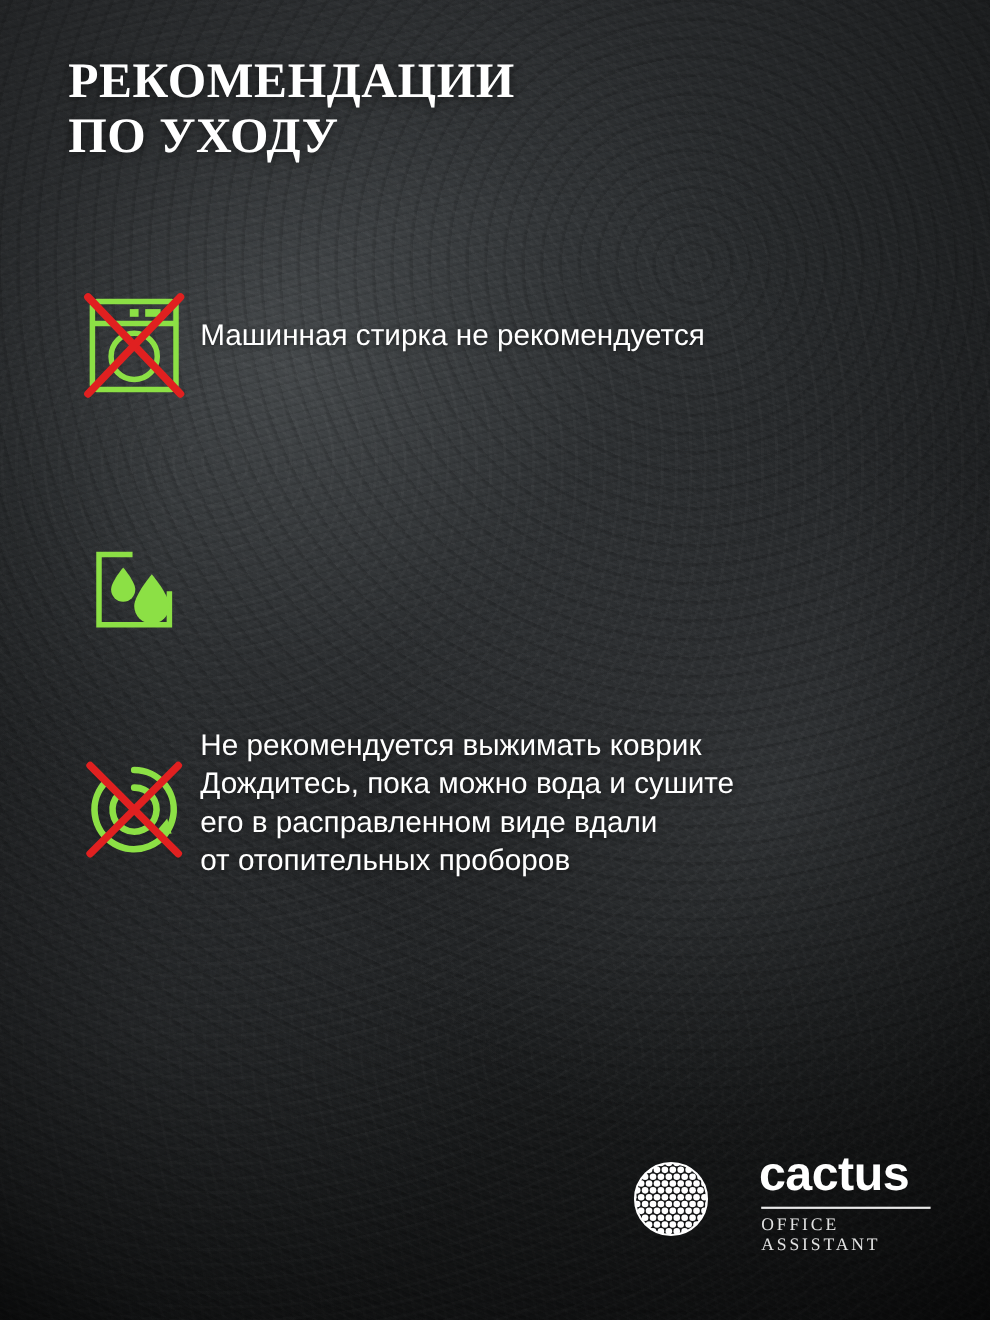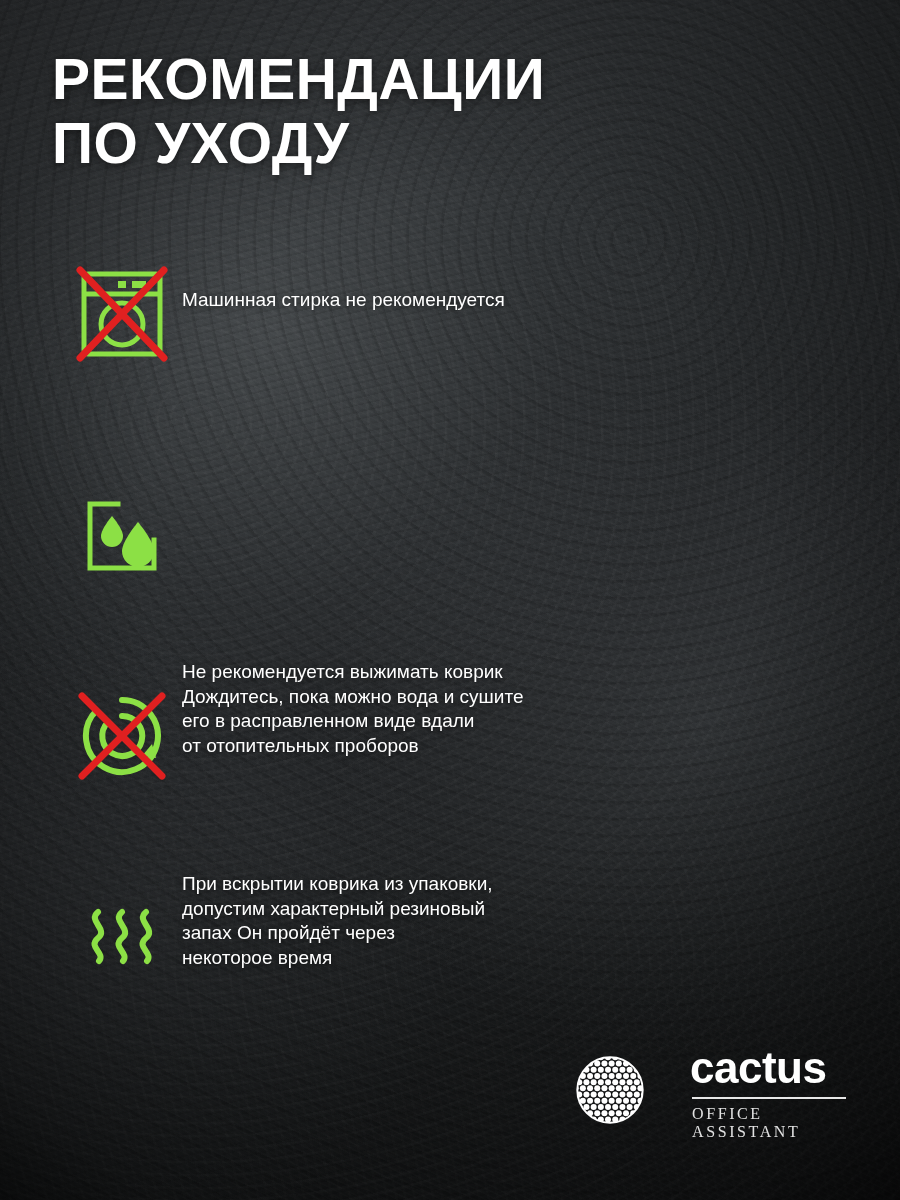--- a/index.html
+++ b/index.html
@@ -47,30 +47,31 @@
   }
   .content {
     position: relative;
     z-index: 3;
     width: 900px;
     height: 1200px;
   }
 
   .title {
     position: absolute;
-    left: 52px;
+    left: 62px;
     top: 48px;
     color: #ffffff;
     font-weight: bold;
-    font-size: 57px;
+    font-size: 45px;
     line-height: 1.12;
     letter-spacing: 0.5px;
     text-transform: uppercase;
     white-space: pre-line;
     text-shadow: 0 2px 10px rgba(0,0,0,0.55);
+    font-family: Liberation Serif, serif;
   }
 
   .rows {
     position: absolute;
     left: 0;
     top: 246px;
     width: 900px;
   }
   .row {
     position: relative;
@@ -80,21 +81,21 @@
   .icon-cell {
     width: 120px;
     min-width: 120px;
     margin-left: 62px;
     display: flex;
     align-items: center;
     justify-content: center;
   }
   .row-text {
     color: #ffffff;
-    font-size: 19px;
+    font-size: 27px;
     line-height: 1.30;
     white-space: pre-line;
     padding-top: 2px;
     text-shadow: 0 1px 6px rgba(0,0,0,0.5);
   }
 
   
   .row-1 { height: 214px; }
   .row-1 .icon-cell { padding-top: 14px; }
   .row-1 .row-text { padding-top: 42px; }
@@ -200,35 +201,20 @@
             <line x1="14" y1="14" x2="94" y2="94" stroke="#E02020" stroke-width="7" stroke-linecap="round"></line>
             <line x1="94" y1="14" x2="14" y2="94" stroke="#E02020" stroke-width="7" stroke-linecap="round"></line>
           </svg>
         </div>
         <div class="row-text">Не рекомендуется выжимать коврик
 Дождитесь, пока можно вода и сушите
 его в расправленном виде вдали
 от отопительных проборов</div>
       </div>
 
-      <div class="row row-4">
-        <div class="icon-cell">
-          <svg width="108" height="108" viewBox="0 0 108 108" aria-hidden="true">
-            <g fill="none" stroke="#8CE045" stroke-width="6" stroke-linecap="round">
-              <path d="M30 22 c-11 9 11 17 0 26 c-11 9 8 15 1 23"></path>
-              <path d="M54 22 c-11 9 11 17 0 26 c-11 9 8 15 1 23"></path>
-              <path d="M78 22 c-11 9 11 17 0 26 c-11 9 8 15 1 23"></path>
-            </g>
-          </svg>
-        </div>
-        <div class="row-text">При вскрытии коврика из упаковки,
-допустим характерный резиновый
-запах Он пройдёт через
-некоторое время</div>
-      </div>
 
     </div>
 
     <div class="logo">
       <svg class="logo-mark" viewBox="0 0 104 104" aria-hidden="true">
         <defs>
           <clipPath id="circleclip">
               <circle cx="52" cy="52" r="50"></circle>
             </clipPath>
           <g id="hexrow">

